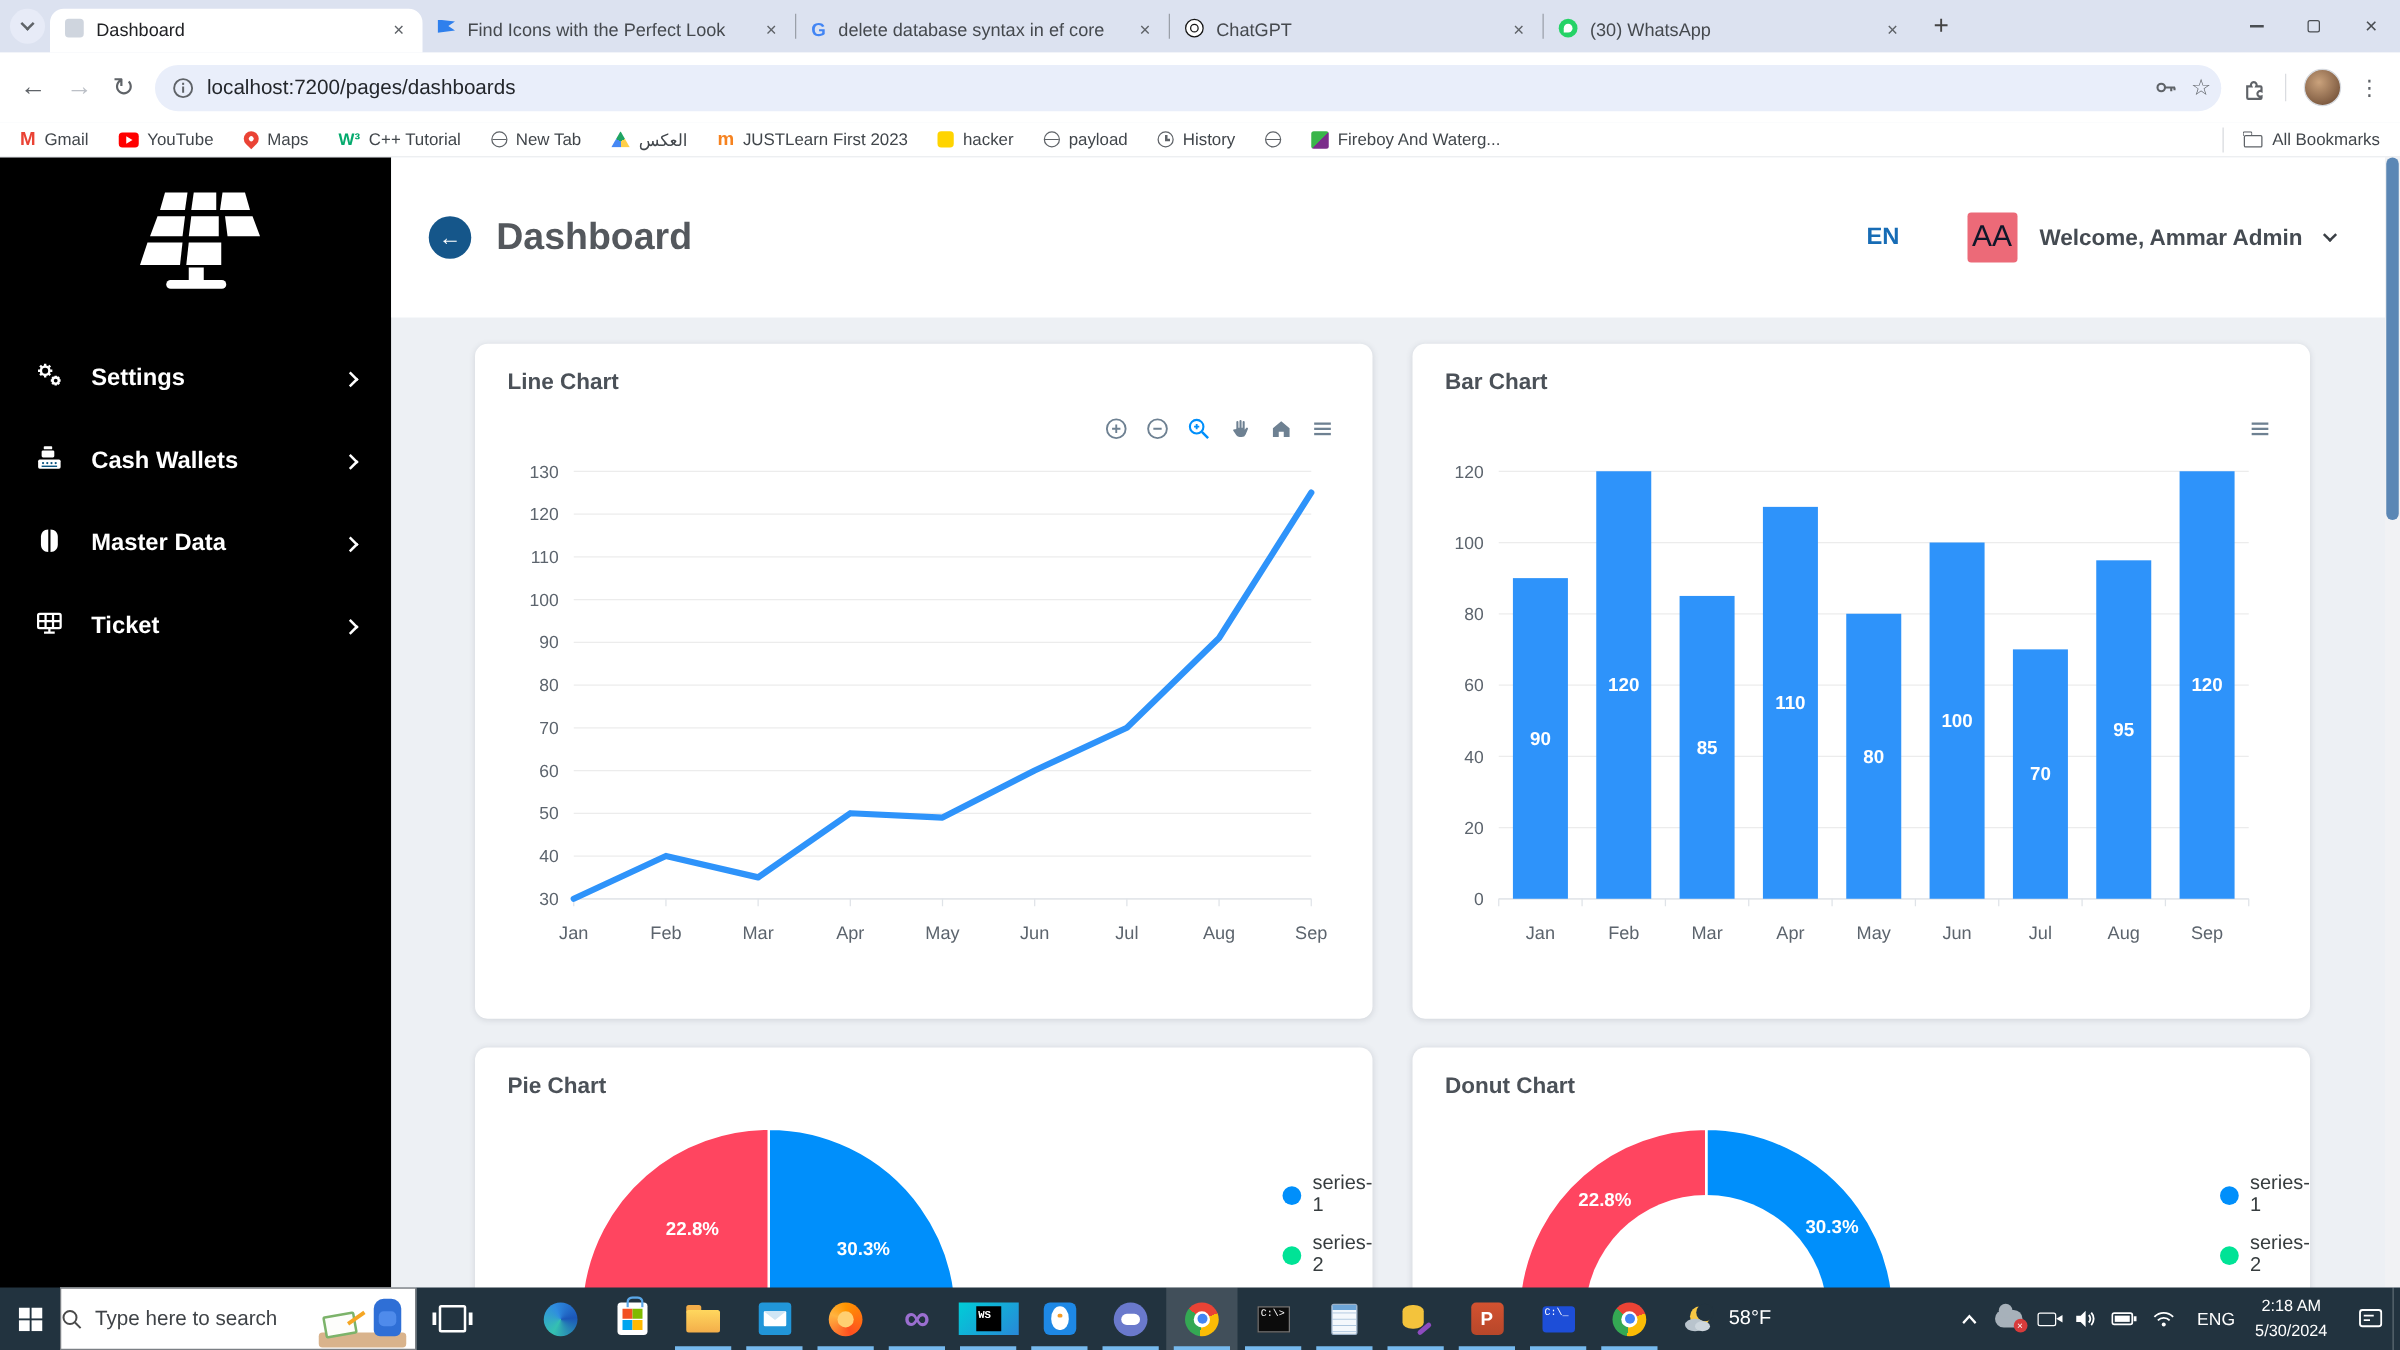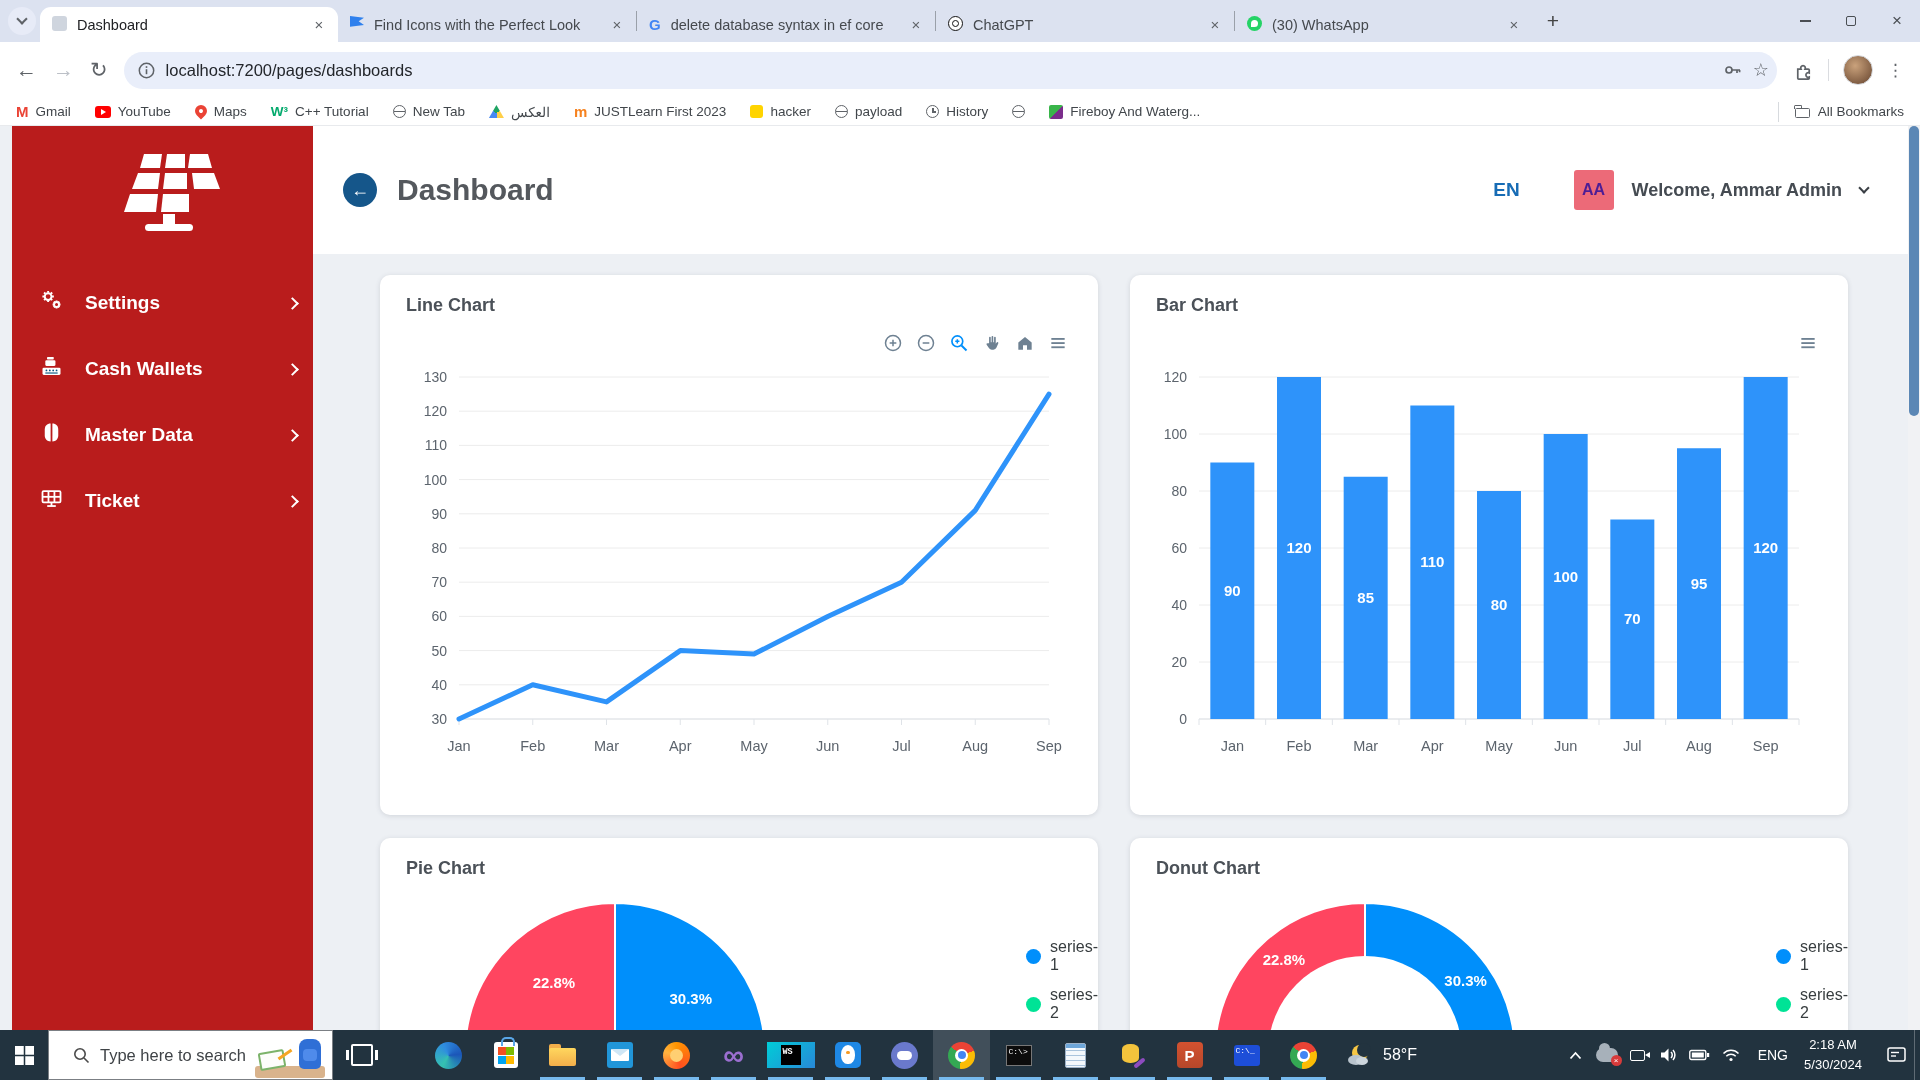--- a/index.html
+++ b/index.html
@@ -81,35 +81,35 @@
   .clockic::after{content:"";position:absolute;left:5px;top:5px;width:4px;height:1.5px;background:#5f6368}
   .fbic{width:14px;height:14px;border-radius:2px;display:inline-block;
     background:linear-gradient(135deg,#39b54a 0 50%,#7b2d8b 50%)}
   .gptic{width:15px;height:15px;border:1.5px solid #141414;border-radius:50%;position:relative;display:inline-block;background:#fff}
   .gptic::before{content:"";position:absolute;inset:3px;border:1.5px solid #141414;border-radius:50%}
   .waic{width:15px;height:15px;border-radius:50%;background:#25D366;position:relative;display:inline-block}
   .waic::before{content:"";position:absolute;inset:4px;background:#fff;border-radius:50% 50% 50% 0}
 
   
   .app{position:absolute;top:126px;left:0;width:100%;height:954px}
-  .sidebar{position:absolute;left:12px;top:0;width:313px;height:100%;background:#b91c1c}
+  .sidebar{position:absolute;left:0;top:0;width:313px;height:100%;background:#000000}
   .logo-wrap{display:flex;justify-content:center;padding-top:22px}
   .side-nav{margin-top:40px}
   .nav-item{height:54px;margin-bottom:12px;display:flex;align-items:center;
     padding:0 28px 0 26px;color:#fff;font-weight:bold;font-size:19px;gap:20px;cursor:pointer}
   .nav-item .lbl{flex:1}
   .main{position:absolute;left:313px;right:12px;top:0;bottom:0;background:#edf0f4}
   .main-header{height:128px;background:#fff;display:flex;align-items:center;padding:0 40px 0 30px}
   .back-circle{width:34px;height:34px;border-radius:50%;background:#15568a;color:#fff;
     display:flex;align-items:center;justify-content:center;font-size:18px;font-weight:bold}
   .page-title{font-size:30px;font-weight:600;color:#54585d;margin-left:20px}
   .header-right{margin-left:auto;display:flex;align-items:center;gap:18px}
   .lang-en{color:#176cb5;font-weight:bold;font-size:19px;margin-right:36px}
-  .avatar-sq{width:40px;height:40px;background:#ec6a78;border-radius:3px;color:#4c1d95;
-    font-weight:bold;font-size:16px;display:flex;align-items:center;justify-content:center}
+  .avatar-sq{width:40px;height:40px;background:#ec6a78;border-radius:3px;color:#0f172a;
+    font-weight:normal;font-size:24px;display:flex;align-items:center;justify-content:center}
   .welcome{font-size:18px;font-weight:600;color:#454b52}
 
   .content{position:absolute;top:128px;left:67px;display:grid;
     grid-template-columns:718px 718px;grid-template-rows:540px 460px;
     column-gap:32px;row-gap:23px;padding-top:21px}
   .card{background:#fff;border-radius:10px;box-shadow:0 1px 5px rgba(60,70,90,.16);position:relative}
   .card-title{position:absolute;top:20px;left:26px;font-size:18px;font-weight:600;color:#4b5158}
   .apex-toolbar{position:absolute;top:58px;right:30px;display:flex;gap:13px;align-items:center}
   .chart-svg{position:absolute;top:74px;left:14px}
   .pie-svg{position:absolute;top:50px;left:20px}
@@ -119,21 +119,21 @@
 
   
   .page-scrollbar{position:absolute;top:126px;right:0;width:12px;height:904px;background:#f1f2f4}
   .page-scrollbar .thumb{position:absolute;top:0;left:1px;right:1px;height:290px;background:#5b87b5;border-radius:6px}
 
   
   .taskbar{position:absolute;bottom:0;left:0;width:100%;height:50px;background:#22333f;
     display:flex;align-items:stretch;z-index:60}
   .tb-start{width:48px;display:flex;align-items:center;justify-content:center}
   .tb-search{width:285px;background:#fff;display:flex;align-items:center;gap:10px;
-    padding-left:24px;font-size:16.5px;color:#3f4347;position:relative;border:1px solid #7b7f84}
+    padding-left:0;font-size:16.5px;color:#3f4347;position:relative;border:1px solid #7b7f84}
   .tb-search .ph{white-space:nowrap}
   .doodle{position:absolute;right:3px;bottom:1px;width:78px;height:46px;pointer-events:none}
   .doodle .shelf{position:absolute;bottom:0;left:4px;width:70px;height:12px;background:#d9b38c;border-radius:3px}
   .doodle .book{position:absolute;bottom:9px;left:8px;width:26px;height:18px;background:#fdfdfb;
     border:2px solid #7cb36a;border-radius:2px;transform:rotate(-10deg)}
   .doodle .pencil{position:absolute;bottom:22px;left:26px;width:16px;height:3px;background:#f5a623;transform:rotate(-35deg)}
   .doodle .pack{position:absolute;bottom:9px;right:8px;width:22px;height:30px;background:#2f6fd6;border-radius:8px 8px 5px 5px}
   .doodle .pack::before{content:"";position:absolute;left:4px;top:10px;width:14px;height:12px;background:#4f8beb;border-radius:4px}
   .tb-ic{width:57px;display:flex;align-items:center;justify-content:center;position:relative}
   .tb-ic.running::after{content:"";position:absolute;bottom:0;left:6px;right:6px;height:3px;background:#76b9ed}

